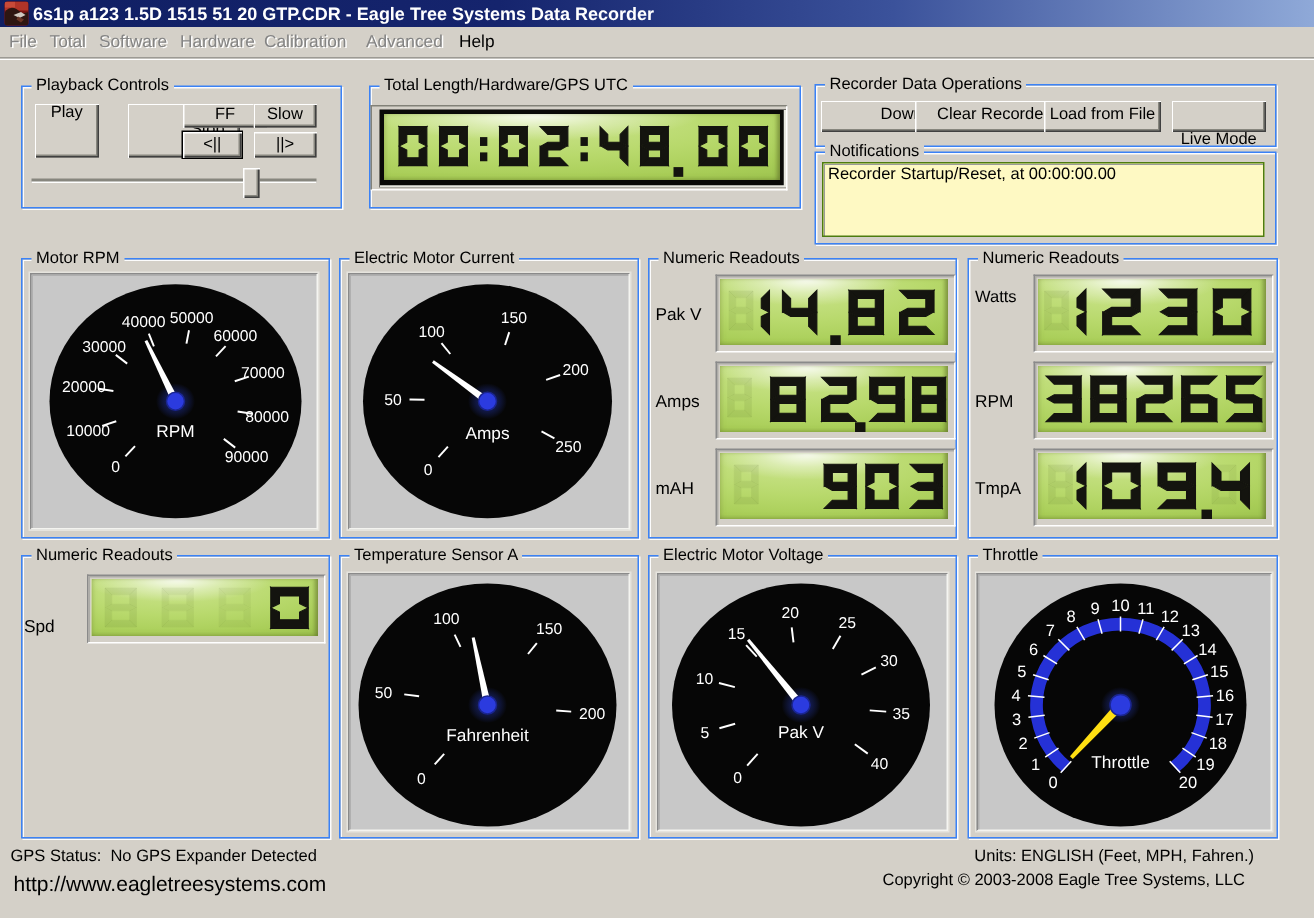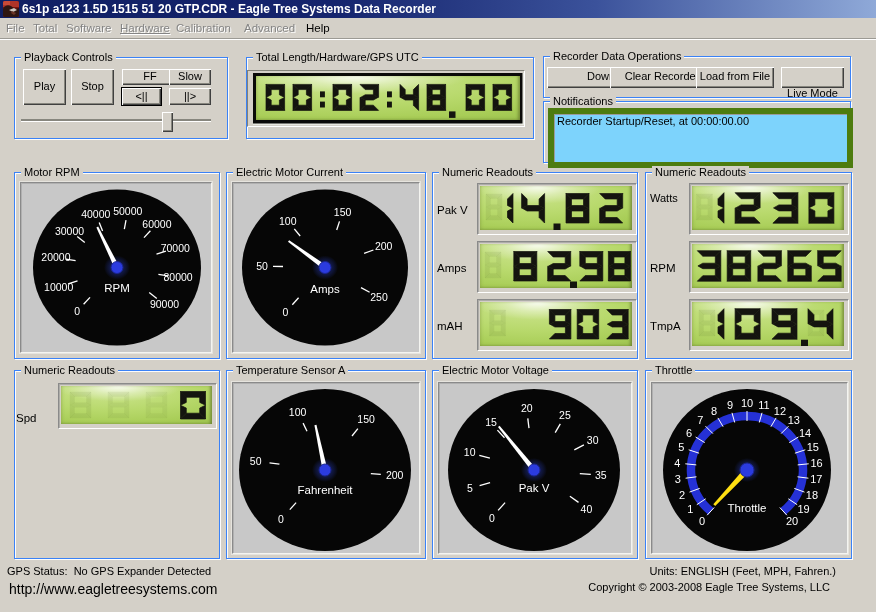--- a/index.html
+++ b/index.html
@@ -18,21 +18,21 @@
  box-shadow:inset 1px 1px 0 #ffffff,inset -1px -1px 0 #404040,inset -2px -2px 0 #87867e;}
 .btn.def{box-shadow:0 0 0 1px #000,inset 1px 1px 0 #ffffff,inset -1px -1px 0 #404040,inset -2px -2px 0 #87867e;}
 .panel{background:#c8c8c8;border:1px solid;border-color:#8a8a8a #f4f4f0 #f4f4f0 #8a8a8a;
  box-shadow:inset 1px 1px 0 #b0b0b0, 0 0 0 1px #e6e4de}
 .lcdframe{border:1px solid;border-color:#8a8a8a #ffffff #ffffff #8a8a8a;
  box-shadow:inset 1px 1px 0 #adaca8}
 .lcd{background:
  radial-gradient(ellipse 60% 55% at 38% 2%, rgba(255,255,255,0.85) 0%, rgba(255,255,255,0.35) 35%, rgba(255,255,255,0) 70%),
  radial-gradient(ellipse 120% 120% at 35% 10%, #cde590 0%, #b8d96c 45%, #a8cd57 75%, #99c04c 100%);
  box-shadow:inset -3px 0 3px -1px rgba(85,100,35,.55), inset 3px 0 3px -2px rgba(120,140,60,.35), inset 0 -2px 3px -1px rgba(110,130,50,.35);}
-.wbox{background:#7dd3fc;border:6px solid #4d7c0f;box-shadow:inset 1px 1px 0 #9a9a9a}
+.wbox{background:#fef9c3;border:1px solid #4d7c0f;box-shadow:inset 1px 1px 0 #9a9a9a}
 </style></head><body>
 
 <svg width="0" height="0" style="position:absolute">
     <defs>
       <radialGradient id="hubglow">
         <stop offset="0%" stop-color="#1d2766"></stop>
         <stop offset="55%" stop-color="#111844"></stop>
         <stop offset="100%" stop-color="#131b4a" stop-opacity="0"></stop>
       </radialGradient>
     </defs>
@@ -46,31 +46,31 @@
       <path d="M1 6 Q4 3 8 5 L12 8 L16 7 L16 16 L0 16 L0 8 Z" fill="#2e1612"></path>
       <path d="M6 9 L11 7 L14 9 L10 11 Z" fill="#cfc8c0"></path>
       <path d="M9 10 L13 12 L11 14 L8 12 Z" fill="#6a3526"></path>
     </svg>
   </div>
 <div class="abs title-txt">6s1p a123 1.5D 1515 51 20 GTP.CDR - Eagle Tree Systems Data Recorder</div>
 <div class="abs menubar"></div>
 <div class="abs mi" style="left:6px;">File</div>
 <div class="abs mi" style="left:33px;">Total</div>
 <div class="abs mi" style="left:66px;">Software</div>
-<div class="abs mi" style="left:120px;text-decoration:underline;">Hardware</div>
+<div class="abs mi" style="left:120px;">Hardware</div>
 <div class="abs mi" style="left:176px;">Calibration</div>
 <div class="abs mi" style="left:244px;">Advanced</div>
 <div class="abs mi en" style="left:306px;">Help</div>
 <div class="abs group" style="left:14px;top:57px;width:212px;height:80px;">
     <span class="glabel">Playback Controls</span>
   </div>
 <div class="abs btn" style="left:23px;top:69px;width:43px;height:36px;">
-    <div style="margin-top:11px">Play</div>
-  </div>
-<div class="abs btn" style="left:71px;top:69px;width:43px;height:36px;">
+    <div style="">Play</div>
+  </div>
+<div class="abs btn" style="left:85px;top:69px;width:43px;height:36px;padding-left:32px;">
     <div style="margin-top:11px">Stop</div>
   </div>
 <div class="abs btn" style="left:122px;top:69px;width:56px;height:16px;">
     <div style="margin-top:1px">FF</div>
   </div>
 <div class="abs btn" style="left:169px;top:69px;width:42px;height:16px;">
     <div style="margin-top:1px">Slow</div>
   </div>
 <div class="abs btn def" style="left:122px;top:88px;width:39px;height:17px;">
     <div style="margin-top:2px">&lt;||</div>

